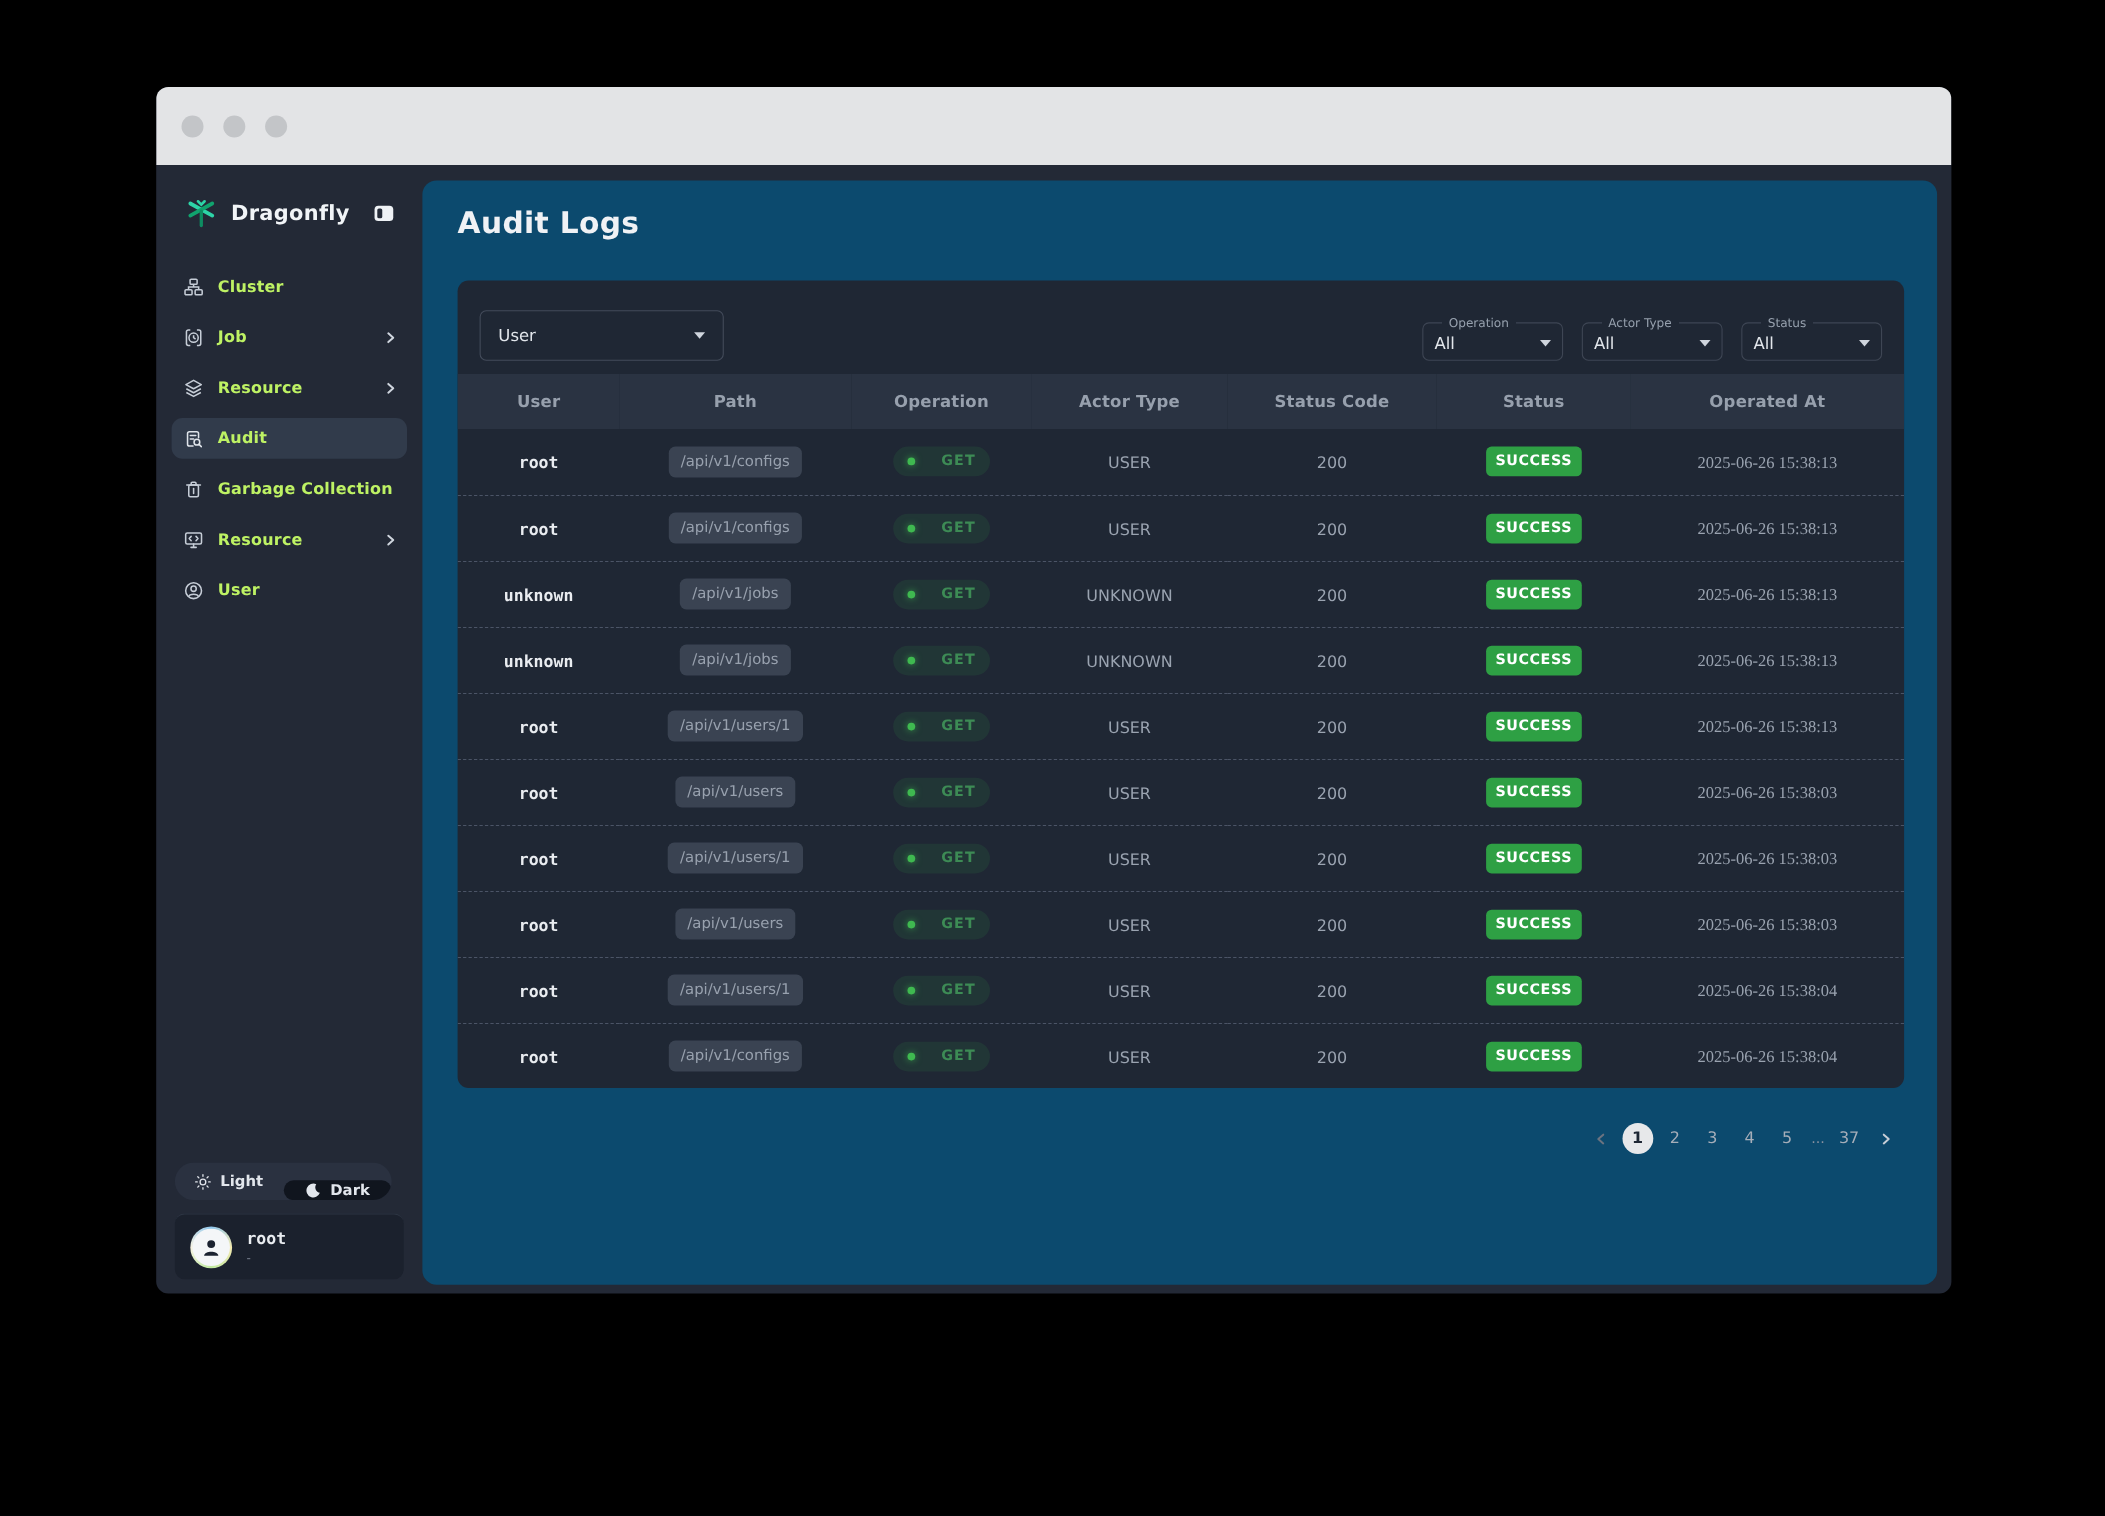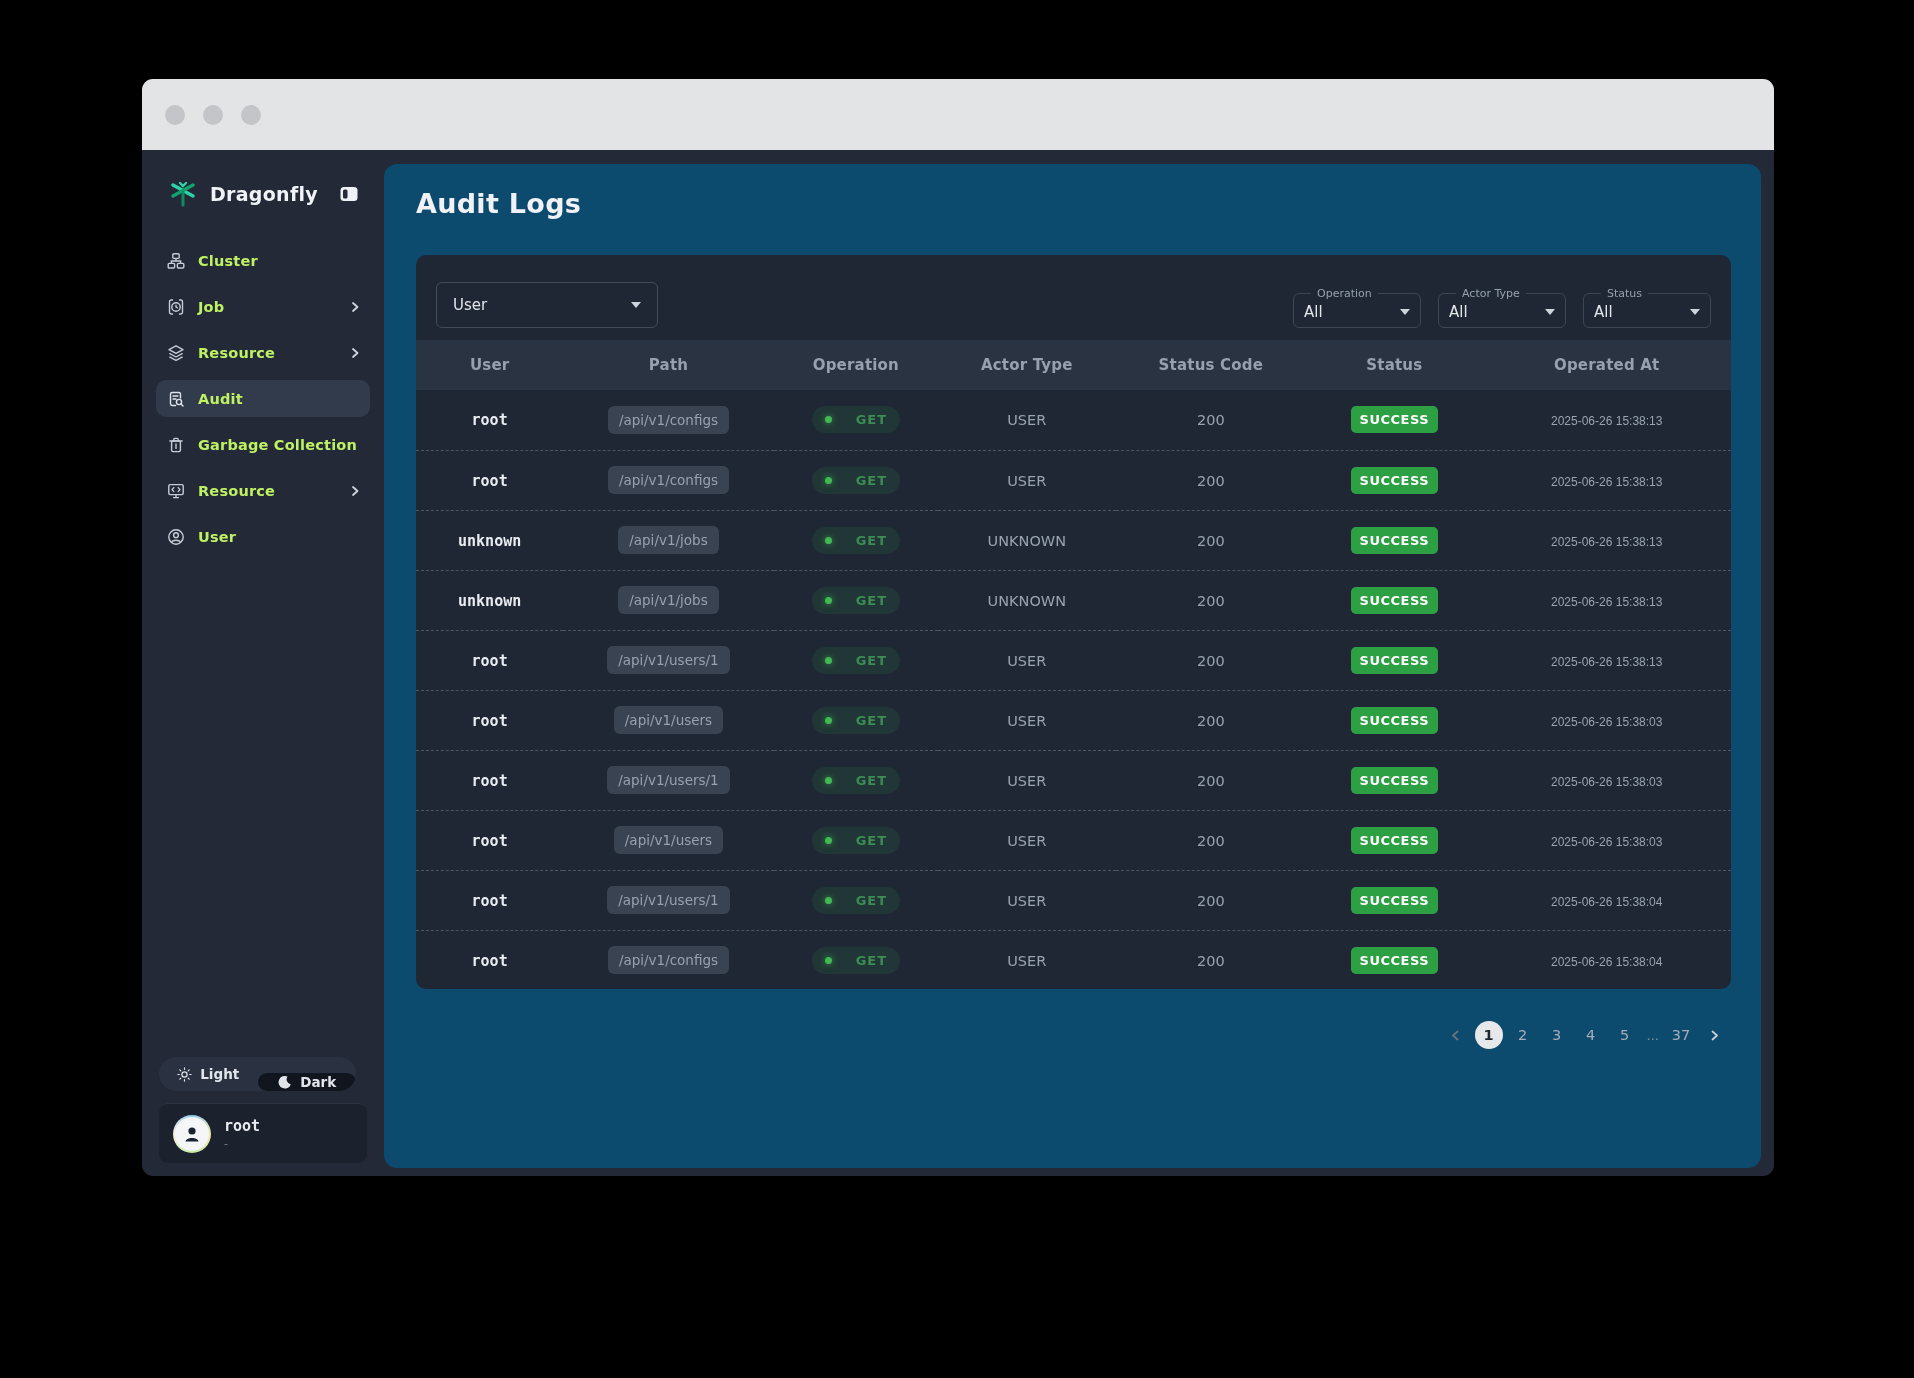--- a/index.html
+++ b/index.html
@@ -88,21 +88,21 @@
   thead th { height:50px; background:#2a3342; color:#97a0ad; font-size:15px; font-weight:bold; letter-spacing:.2px; }
   tbody td { height:60px; text-align:center; border-bottom:1px dashed #4b5466; }
   tbody tr:last-child td { border-bottom:none; }
 
   .cell-user { font-family:"DejaVu Sans Mono", monospace; font-weight:bold; font-size:15px; color:#e9ecf0; }
   .path-chip { display:inline-block; background:#3a4352; color:#98a1ae; font-size:13.5px; padding:6px 11px; border-radius:6px; }
   .op-chip { display:inline-flex; align-items:center; gap:24px; background:rgba(63,185,80,.10); padding:6px 13px; border-radius:15px; }
   .op-dot { width:7px; height:7px; border-radius:50%; background:#3fb950; box-shadow:0 0 7px rgba(63,185,80,.75); }
   .op-text { color:#3d8b55; font-size:13px; font-weight:bold; letter-spacing:1px; }
   .cell-dim { color:#9aa3b0; font-size:14.5px; }
-  .cell-time { font-family:Liberation Sans, sans-serif; color:#9aa3b0; font-size:12px; }
+  .cell-time { font-family:Liberation Serif, serif; color:#9aa3b0; font-size:15px; }
   .status-badge { display:inline-block; background:#2ea044; color:#fff; font-size:13px; font-weight:bold;
     padding:6px 9px; border-radius:5px; letter-spacing:.5px; }
 
   .pagination { margin:32px 34px 0 0; display:flex; justify-content:flex-end; align-items:center; gap:6px; }
   .page-btn { min-width:28px; height:28px; border-radius:50%; display:flex; align-items:center; justify-content:center;
     color:#a6aeb9; font-size:14.5px; cursor:pointer; padding:0 4px; }
   .page-btn.current { background:#e7e8ea; color:#1f2734; font-weight:bold; }
   .page-ellipsis { color:#8a92a0; font-size:13px; padding:0 2px; }
   .pg-chevron { display:flex; align-items:center; justify-content:center; width:26px; height:26px; cursor:pointer; }
 </style>

